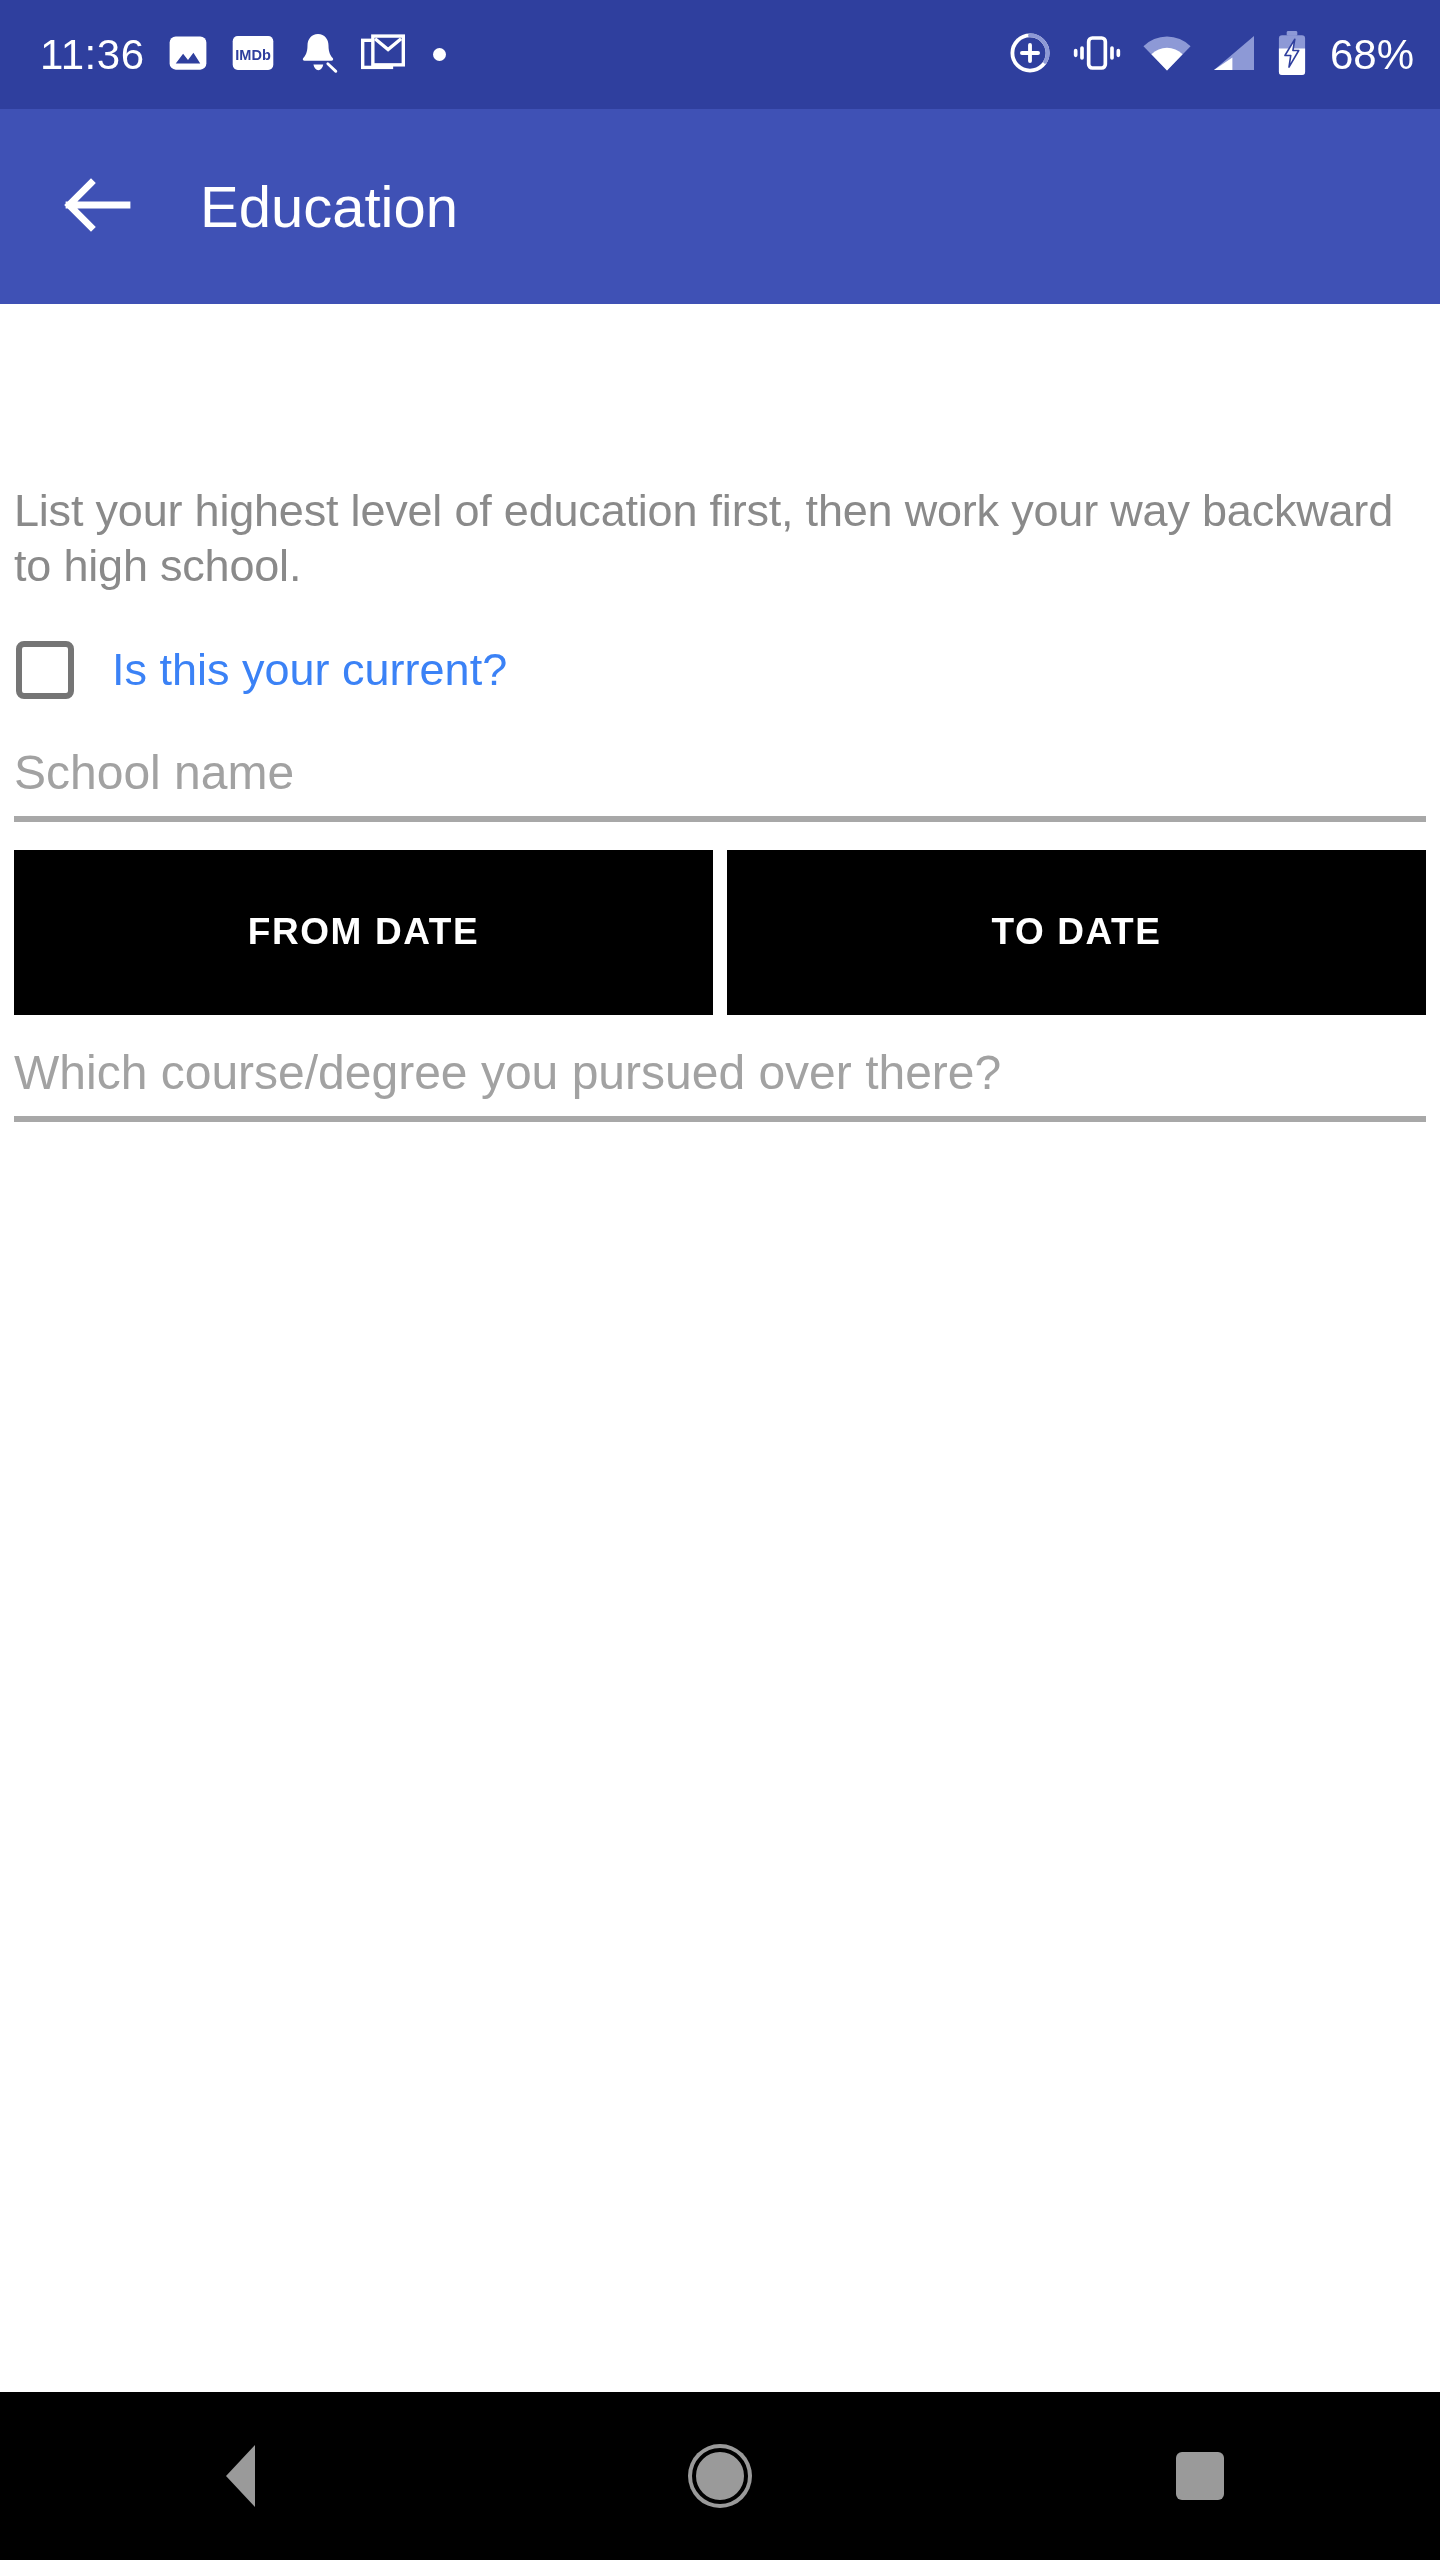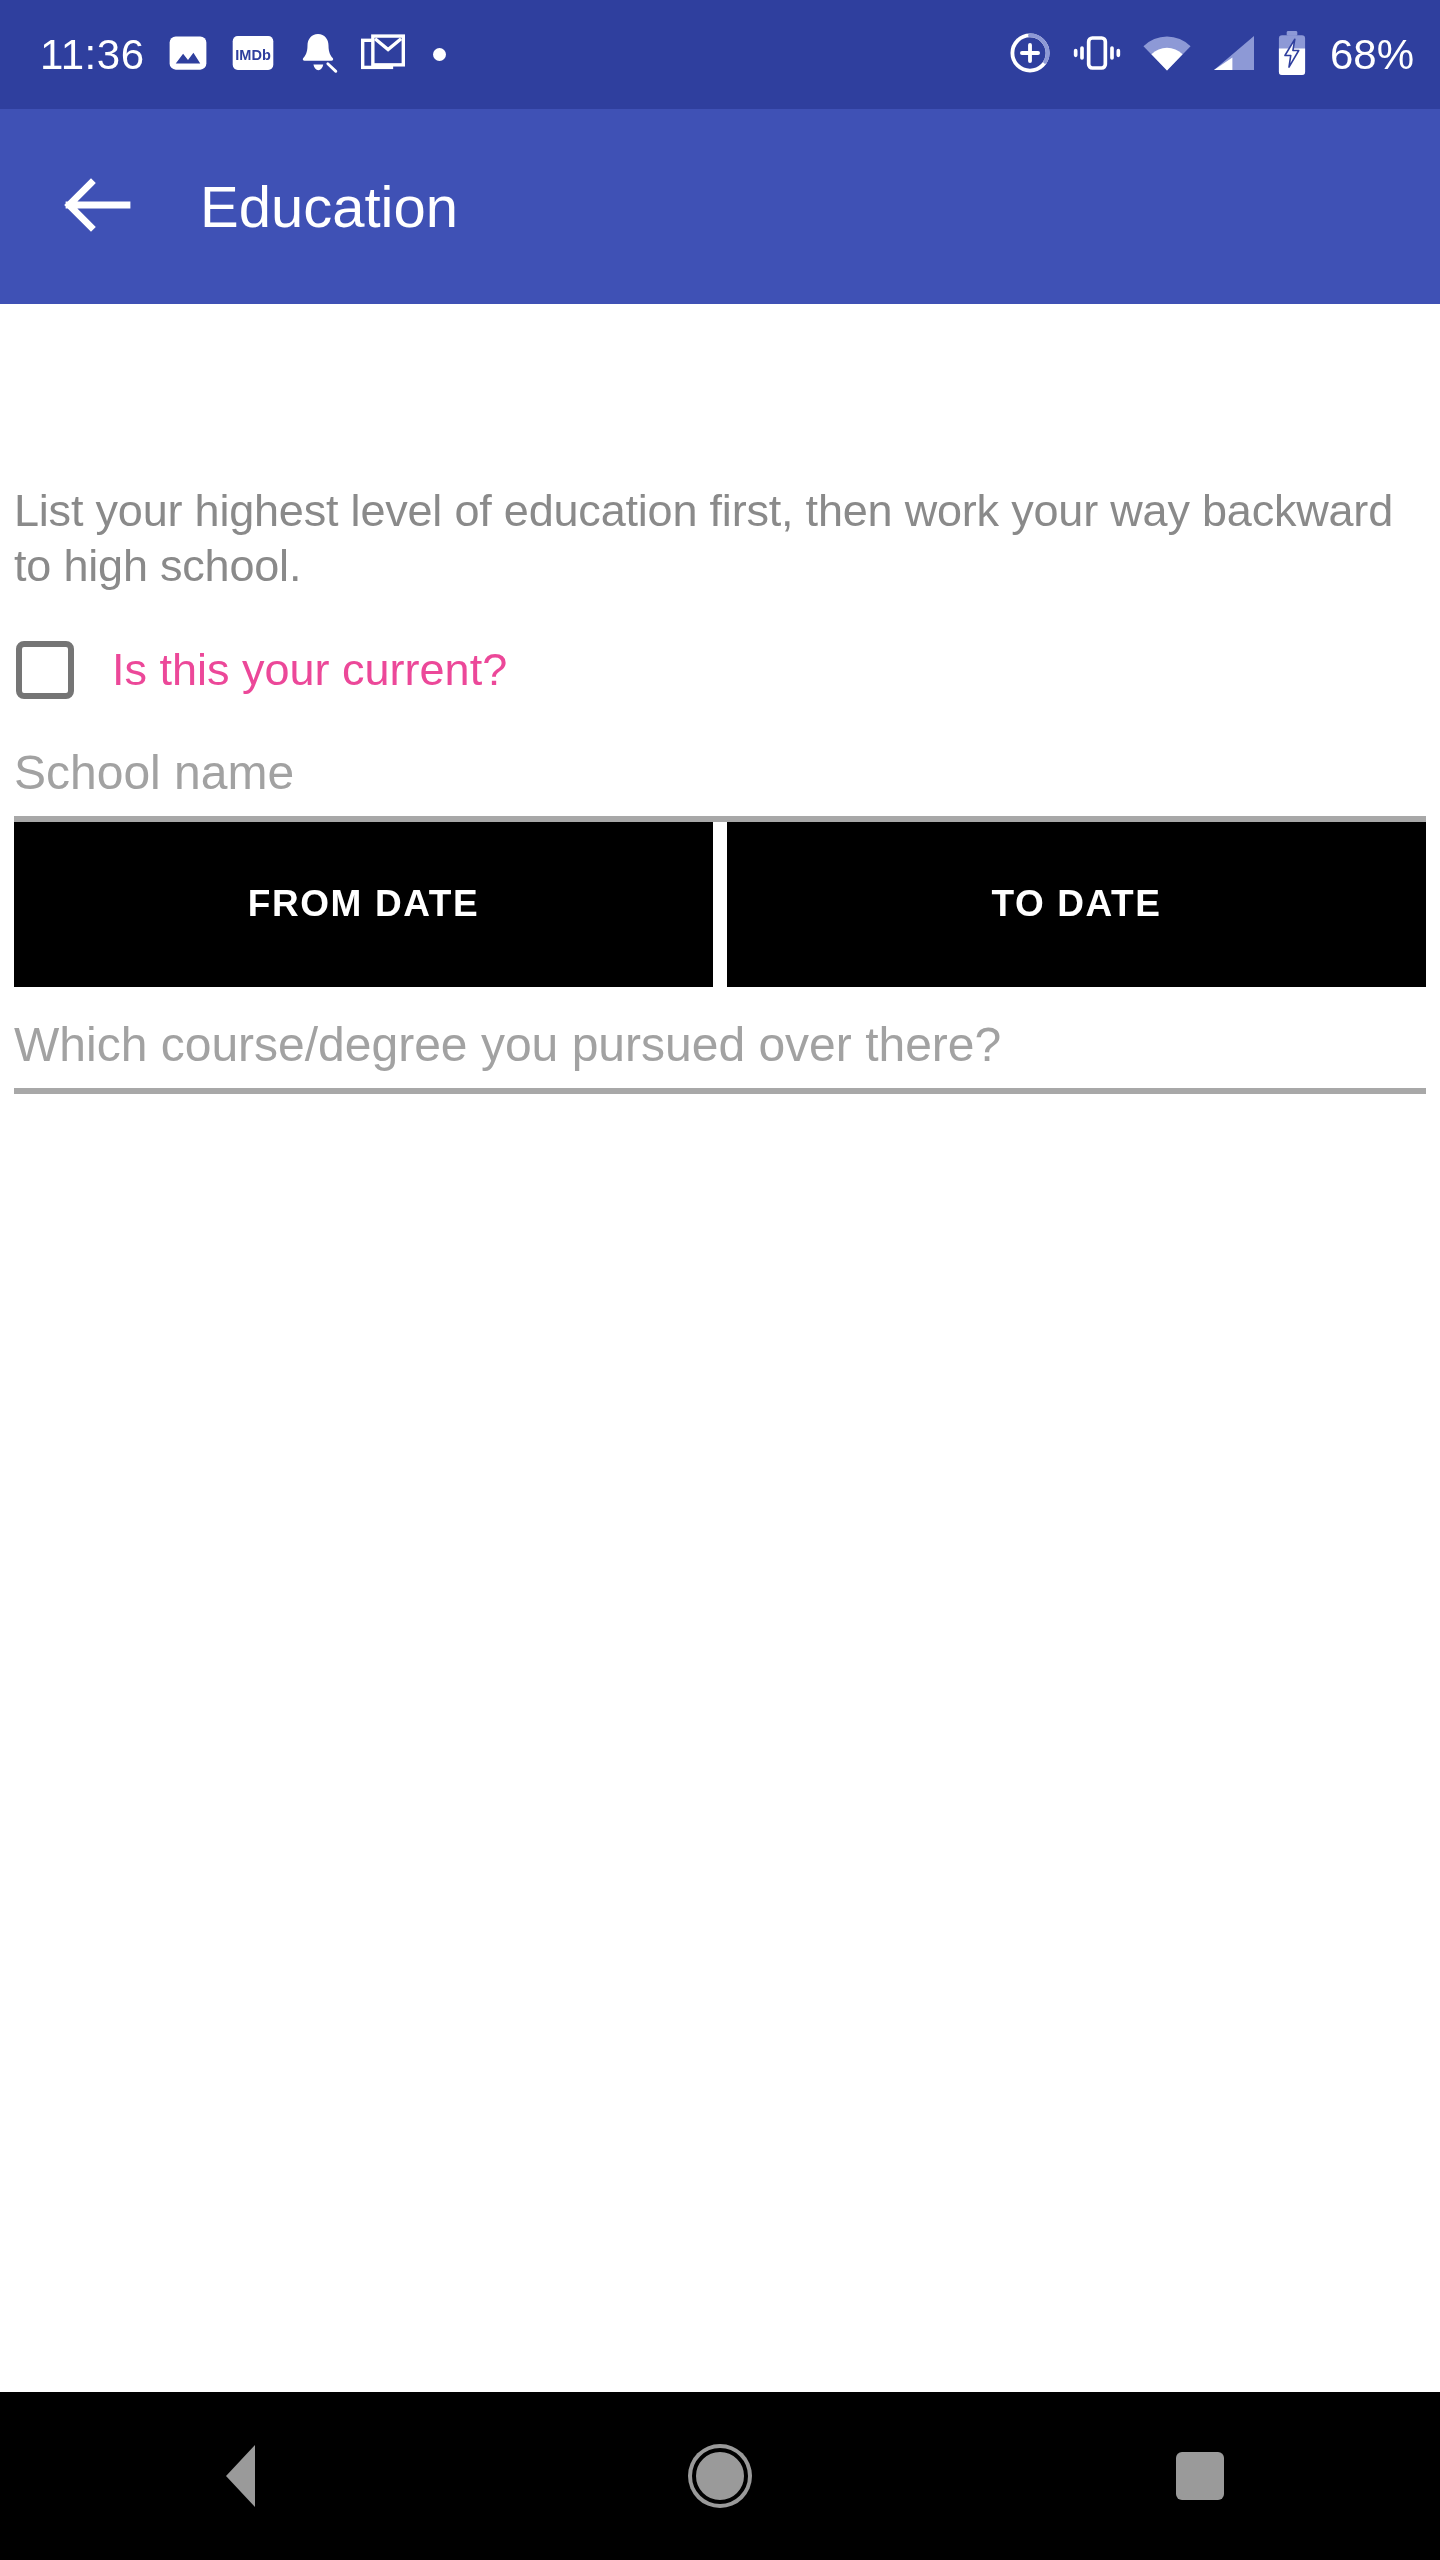--- a/index.html
+++ b/index.html
@@ -119,21 +119,21 @@
     height: 58px;
     border: 6px solid #757575;
     border-radius: 8px;
     background: #ffffff;
     flex: 0 0 auto;
     margin-left: 2px;
   }
   .checkbox-label {
     margin-left: 38px;
     font-size: 45px;
-    color: #ec4899;
+    color: #3b82f6;
     line-height: 1;
   }
 
   .text-field {
     margin-top: 46px;
     position: relative;
   }
   .text-field input {
     width: 100%;
     border: none;
@@ -151,20 +151,21 @@
     opacity: 1;
   }
   .field-underline {
     height: 6px;
     background: #a8a8a8;
     width: 100%;
   }
 
   .date-row {
     display: flex;
+    margin-top: 28px;
     gap: 14px;
     border-radius: 28px;
   }
   .date-btn {
     flex: 1 1 0;
     height: 165px;
     background: #000000;
     border: none;
     color: #ffffff;
     font-family: "Liberation Sans", sans-serif;

